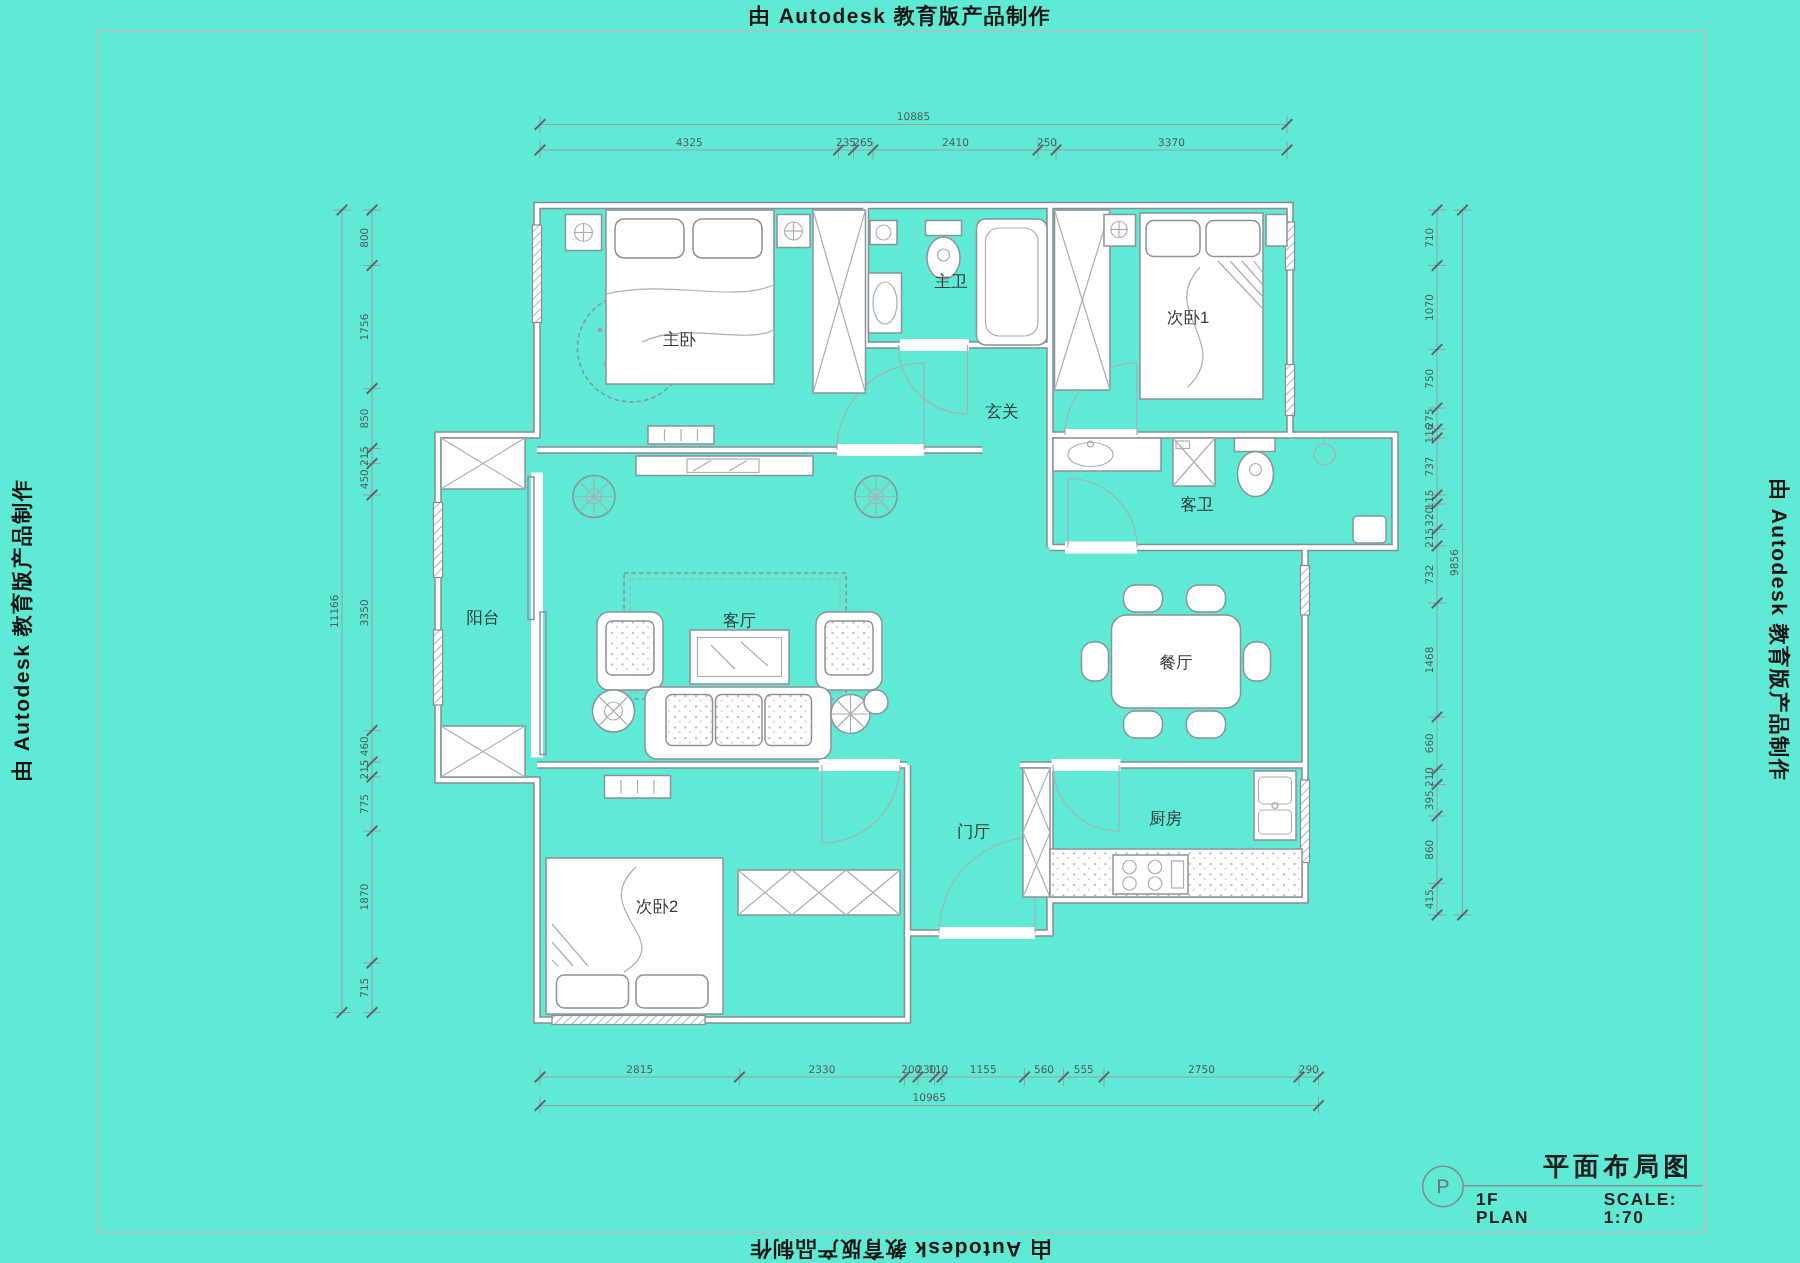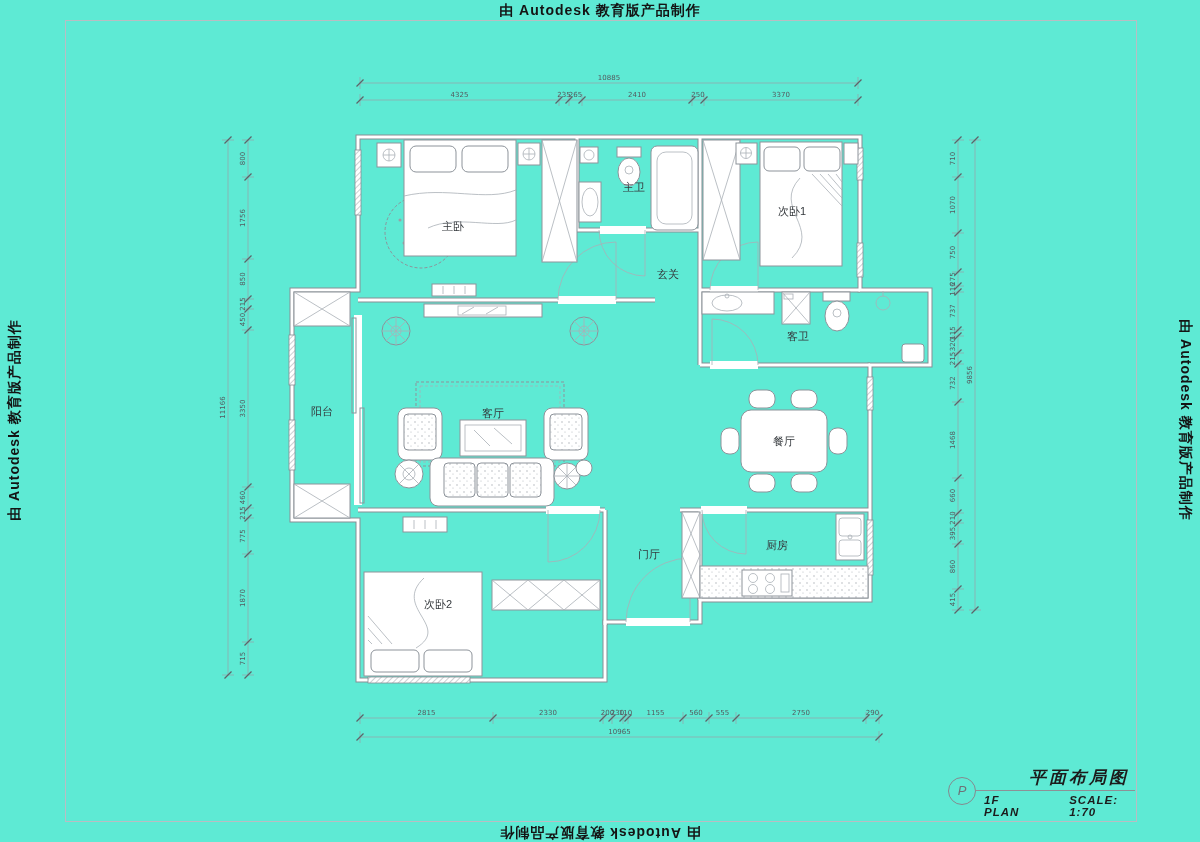--- a/index.html
+++ b/index.html
@@ -20,21 +20,21 @@
   .thin{stroke:#8d939a;stroke-width:1;fill:none;}
   .thin2{stroke:#aab0b6;stroke-width:.8;fill:none;}
   .furn{stroke:#8d939a;stroke-width:1;fill:#ffffff;}
   .spk{stroke:#8d939a;stroke-width:1;fill:url(#dots);}
   .dash{stroke-dasharray:3 2;}
   .win{fill:url(#whatch);stroke:#878d93;stroke-width:.8;}
   .dim-line{stroke:#9aa0a6;stroke-width:.7;}
   .dim-tick{stroke:#5e6368;stroke-width:1.2;}
   text.dim{font-family:"DejaVu Sans",sans-serif;font-size:7px;fill:#55595e;}
   text.room{font-family:"Liberation Sans","DejaVu Sans",sans-serif;font-size:11px;fill:#34383c;}
-  .titleblock{position:absolute;left:938px;top:760px;width:197px;height:60px;color:#222;font-style:italic;}
+  .titleblock{position:absolute;left:938px;top:760px;width:197px;height:60px;color:#222;}
   .tb-circle{position:absolute;left:10px;top:17px;width:26px;height:26px;border:1.3px solid #85898e;
              border-radius:50%;color:#6e7277;font-size:13px;line-height:26px;text-align:center;}
   .tb-line{position:absolute;left:38px;top:30px;right:0;height:1px;background:#8d9196;}
   .tb-title{position:absolute;right:6px;top:6px;font-size:17px;font-weight:600;letter-spacing:3px;color:#1c1c1c;}
   .tb-sub{position:absolute;left:46px;top:34px;font-size:11.5px;font-weight:600;
           letter-spacing:1px;color:#1c1c1c;display:flex;gap:40px;}
 </style>
 </head>
 <body>
 

